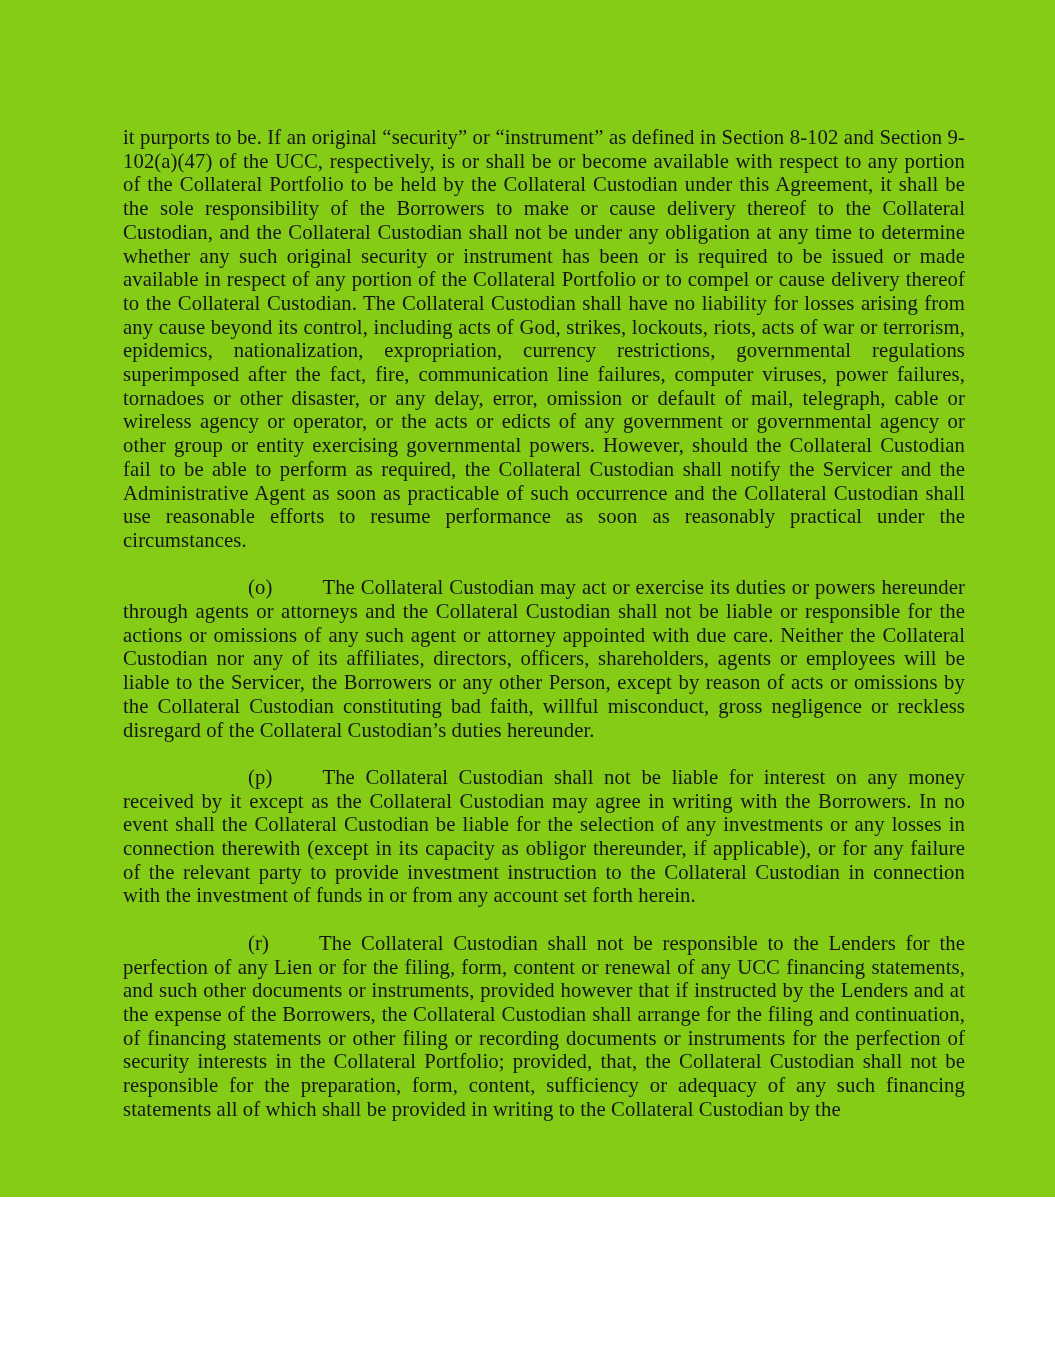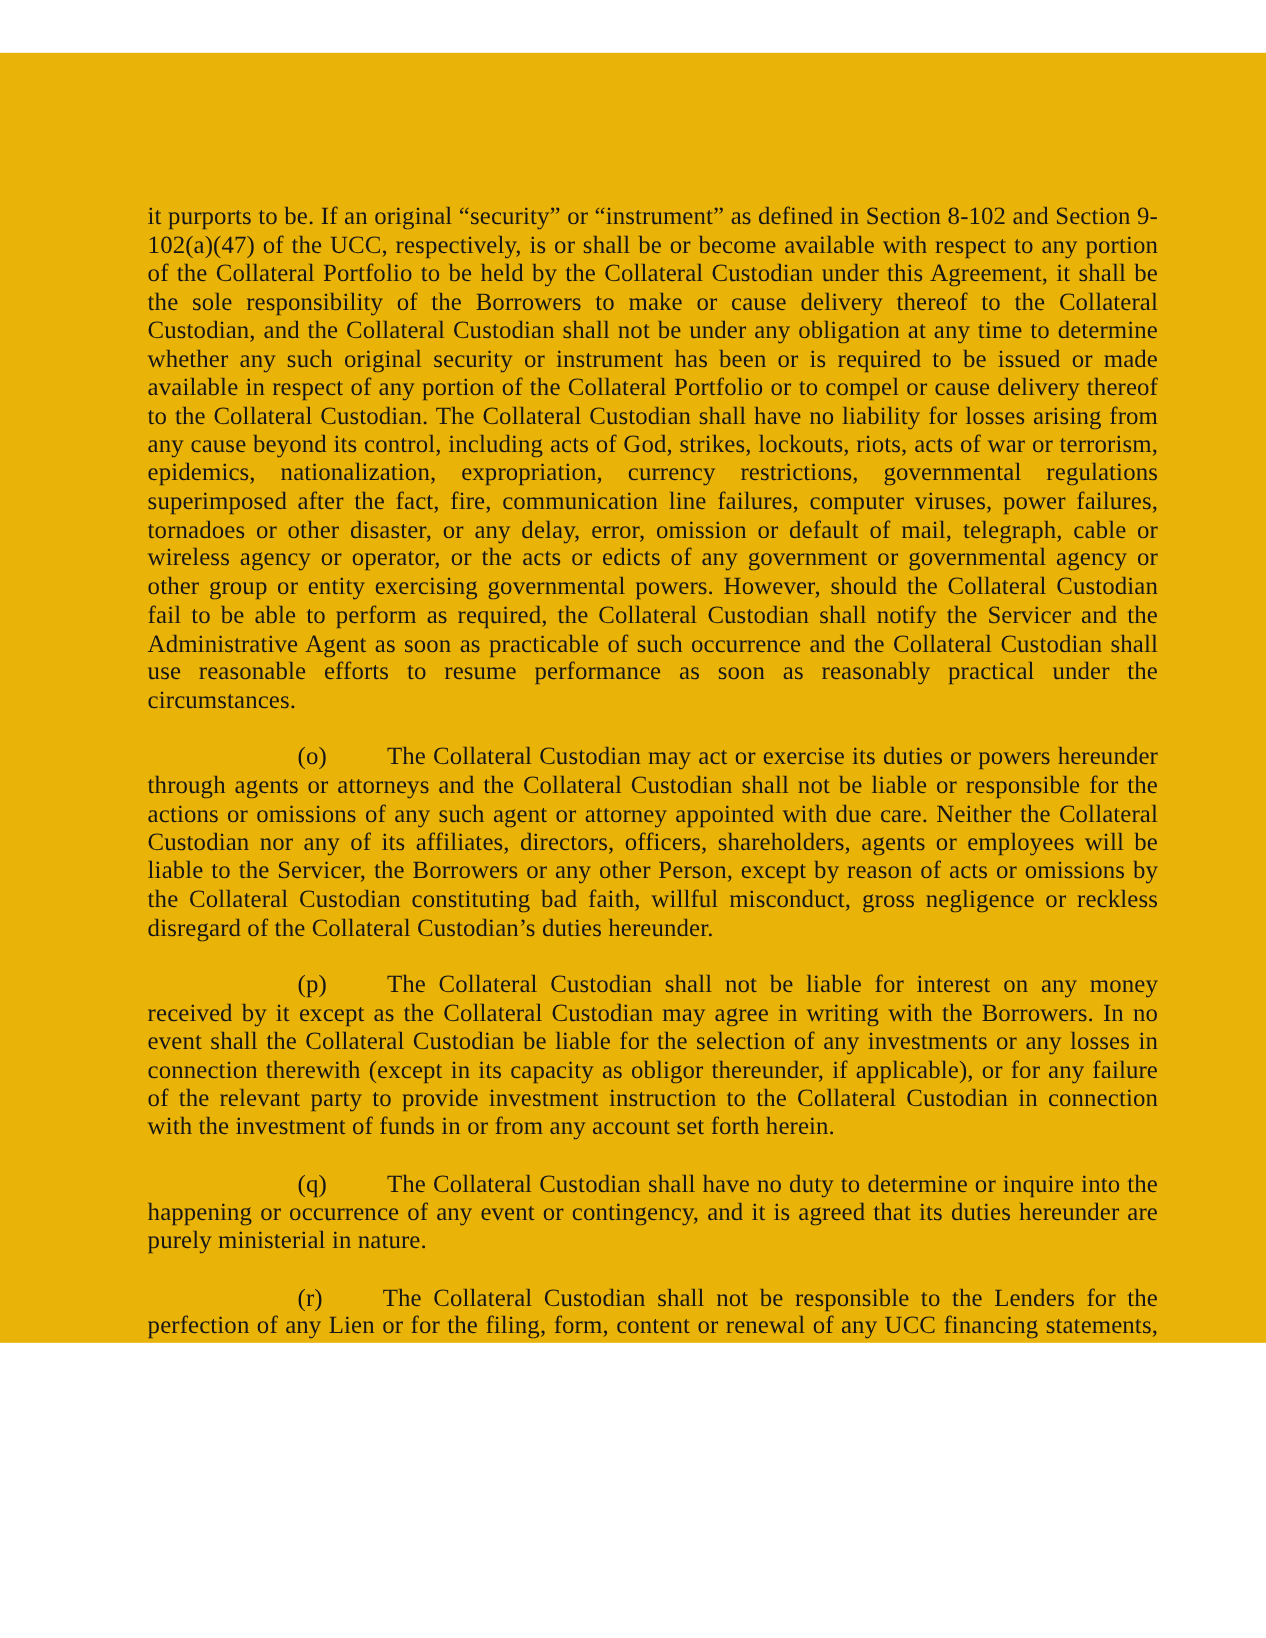--- a/index.html
+++ b/index.html
@@ -9,24 +9,23 @@
   }
   body {
     width: 1055px;
     height: 1365px;
     font-family: "Liberation Serif", serif;
     color: #161616;
   }
   .page {
     position: relative;
     width: 1055px;
-    height: 1075px;
-    background: #eab308;
+    height: 1197px;
+    background: #84cc16;
     overflow: hidden;
-    margin-top: 44px;
   }
   .text-block {
     position: absolute;
     left: 123px;
     top: 126px;
     width: 842px;
     font-size: 20.7px;
     line-height: 23.7px;
     text-align: justify;
     letter-spacing: 0.1px;
@@ -61,19 +60,18 @@
 
 <div class="page">
   <div class="text-block">
 
     <p class="para"><span>it purports to be.  If an original “security” or “instrument” as defined in Section 8-102 and Section 9-102(a)(47) of the UCC, respectively, is or shall be or become available with respect to any portion of the Collateral Portfolio to be held by the Collateral Custodian under this Agreement, it shall be the sole responsibility of the Borrowers to make or cause delivery thereof to the Collateral Custodian, and the Collateral Custodian shall not be under any obligation at any time to determine whether any such original security or instrument has been or is required to be issued or made available in respect of any portion of the Collateral Portfolio or to compel or cause delivery thereof to the Collateral Custodian.  The Collateral Custodian shall have no liability for losses arising from any cause beyond its control, including acts of God, strikes, lockouts, riots, acts of war or terrorism, epidemics, nationalization, expropriation, currency restrictions, governmental regulations superimposed after the fact, fire, communication line failures, computer viruses, power failures, tornadoes or other disaster, or any delay, error, omission or default of mail, telegraph, cable or wireless agency or operator, or the acts or edicts of any government or governmental agency or other group or entity exercising governmental powers.  However, should the Collateral Custodian fail to be able to perform as required, the Collateral Custodian shall notify the Servicer and the Administrative Agent as soon as practicable of such occurrence and the Collateral Custodian shall use reasonable efforts to resume performance as soon as reasonably practical under the circumstances.</span></p>
 
     <p class="para indent"><span class="plabel">(o)</span><span>The Collateral Custodian may act or exercise its duties or powers hereunder through agents or attorneys and the Collateral Custodian shall not be liable or responsible for the actions or omissions of any such agent or attorney appointed with due care.  Neither the Collateral Custodian nor any of its affiliates, directors, officers, shareholders, agents or employees will be liable to the Servicer, the Borrowers or any other Person, except by reason of acts or omissions by the Collateral Custodian constituting bad faith, willful misconduct, gross negligence or reckless disregard of the Collateral Custodian’s duties hereunder.</span></p>
 
     <p class="para indent"><span class="plabel">(p)</span><span>The Collateral Custodian shall not be liable for interest on any money received by it except as the Collateral Custodian may agree in writing with the Borrowers.  In no event shall the Collateral Custodian be liable for the selection of any investments or any losses in connection therewith (except in its capacity as obligor thereunder, if applicable), or for any failure of the relevant party to provide investment instruction to the Collateral Custodian in connection with the investment of funds in or from any account set forth herein.</span></p>
 
-    <p class="para indent"><span class="plabel">(q)</span><span>The Collateral Custodian shall have no duty to determine or inquire into the happening or occurrence of any event or contingency, and it is agreed that its duties hereunder are purely ministerial in nature.</span></p>
 
     <p class="para indent"><span class="plabel">(r)</span><span>The Collateral Custodian shall not be responsible to the Lenders for the perfection of any Lien or for the filing, form, content or renewal of any UCC financing statements, and such other documents or instruments, provided however that if instructed by the Lenders and at the expense of the Borrowers, the Collateral Custodian shall arrange for the filing and continuation, of financing statements or other filing or recording documents or instruments for the perfection of security interests in the Collateral Portfolio; provided, that, the Collateral Custodian shall not be responsible for the preparation, form, content, sufficiency or adequacy of any such financing statements all of which shall be provided in writing to the Collateral Custodian by the</span></p>
 
   </div>
 
 </div>
 
 </body></html>

